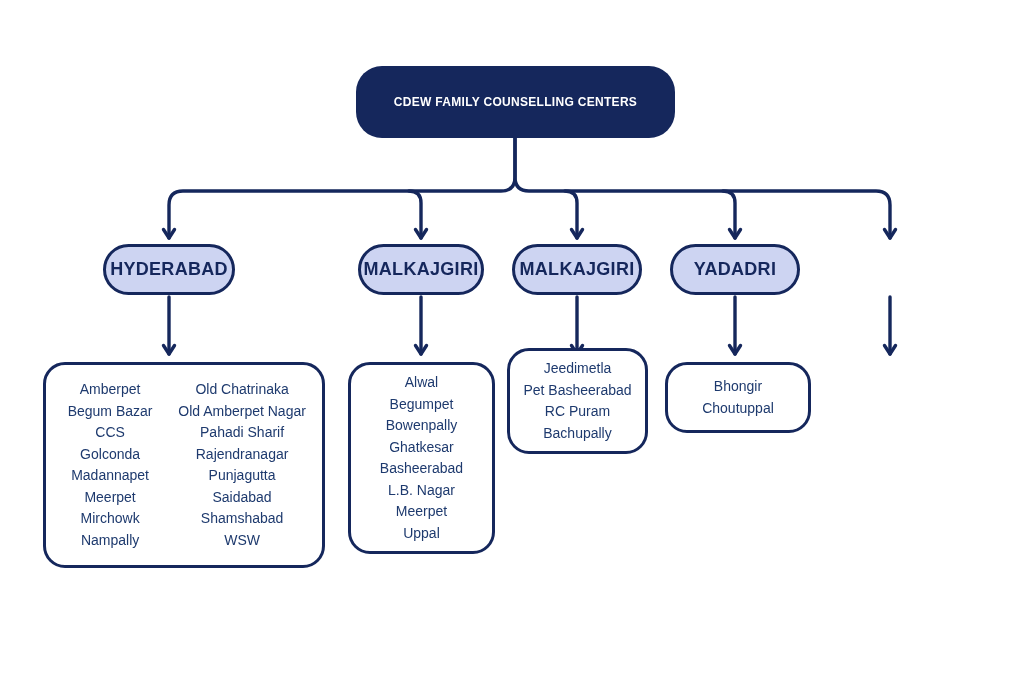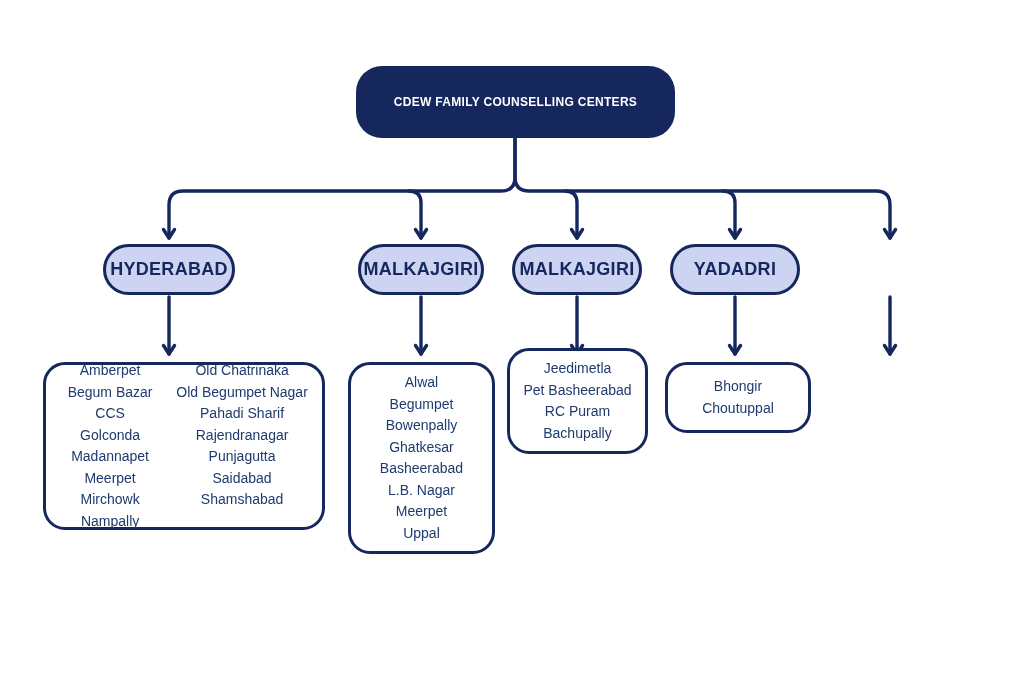--- a/index.html
+++ b/index.html
@@ -42,21 +42,21 @@
   .pill.yadadri{left:670px;width:130px;}
   .pill.future-city{left:825px;width:130px;}
 
   .leaf{
     position:absolute;background:var(--white);
     border:3px solid var(--navy);border-radius:22px;
     display:flex;align-items:center;justify-content:center;
     color:var(--leaf-text);font-size:14px;line-height:21.5px;
     text-align:center;
   }
-  .leaf.hyderabad{left:43px;top:362px;width:282px;height:168px;}
+  .leaf.hyderabad{left:43px;top:362px;width:282px;height:206px;}
   .leaf.malkajgiri{left:348px;top:362px;width:147px;height:192px;}
   .leaf.cyberabad{left:507px;top:348px;width:141px;height:106px;}
   .leaf.yadadri{left:665px;top:362px;width:146px;height:71px;align-items:center;}
   .leaf.future-city{left:823px;top:362px;width:138px;height:71px;}
 
   .two-col{display:flex;width:100%;padding:0 6px;}
   .two-col .col{flex:1;text-align:center;}
   .two-col .col.first{flex:0 0 44%;}
   .two-col .col.second{flex:0 0 56%;}
 </style>
@@ -109,26 +109,27 @@
           <div class="center-line">Begum Bazar</div>
           <div class="center-line">CCS</div>
           <div class="center-line">Golconda</div>
           <div class="center-line">Madannapet</div>
           <div class="center-line">Meerpet</div>
           <div class="center-line">Mirchowk</div>
           <div class="center-line">Nampally</div>
         </div>
       <div class="col second">
           <div class="center-line">Old Chatrinaka</div>
-          <div class="center-line">Old Begumpet Nagar</div>
+          <div class="center-line">Old Amberpet Nagar</div>
           <div class="center-line">Pahadi Sharif</div>
           <div class="center-line">Rajendranagar</div>
           <div class="center-line">Punjagutta</div>
           <div class="center-line">Saidabad</div>
           <div class="center-line">Shamshabad</div>
+          <div class="center-line">WSW</div>
         </div>
     </div>
   </div>
 
   <div class="leaf malkajgiri">
     <div>
         <div class="center-line">Alwal</div>
         <div class="center-line">Begumpet</div>
         <div class="center-line">Bowenpally</div>
         <div class="center-line">Ghatkesar</div>

